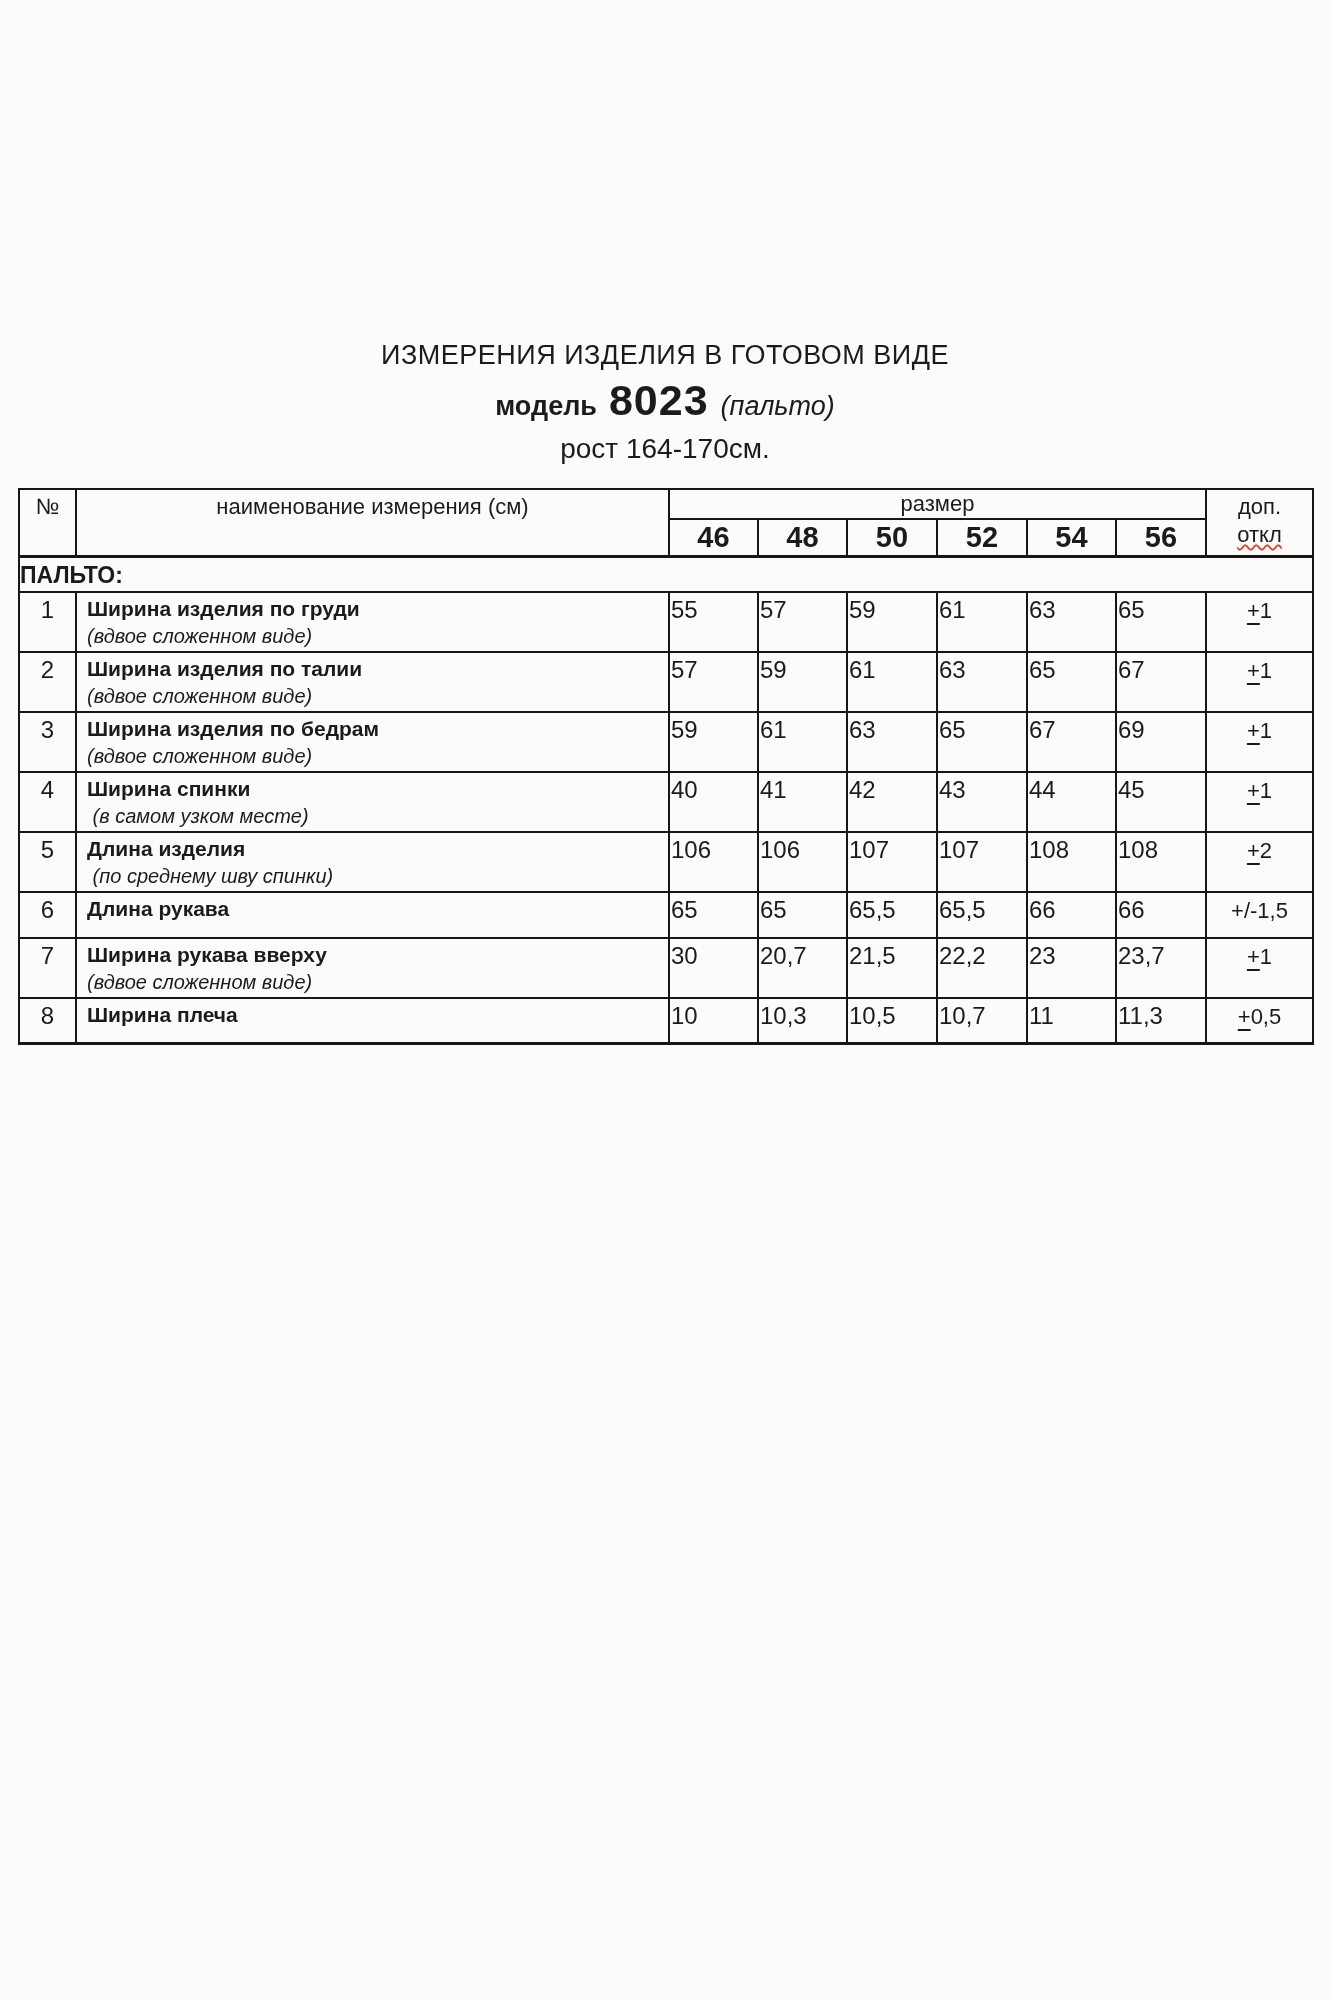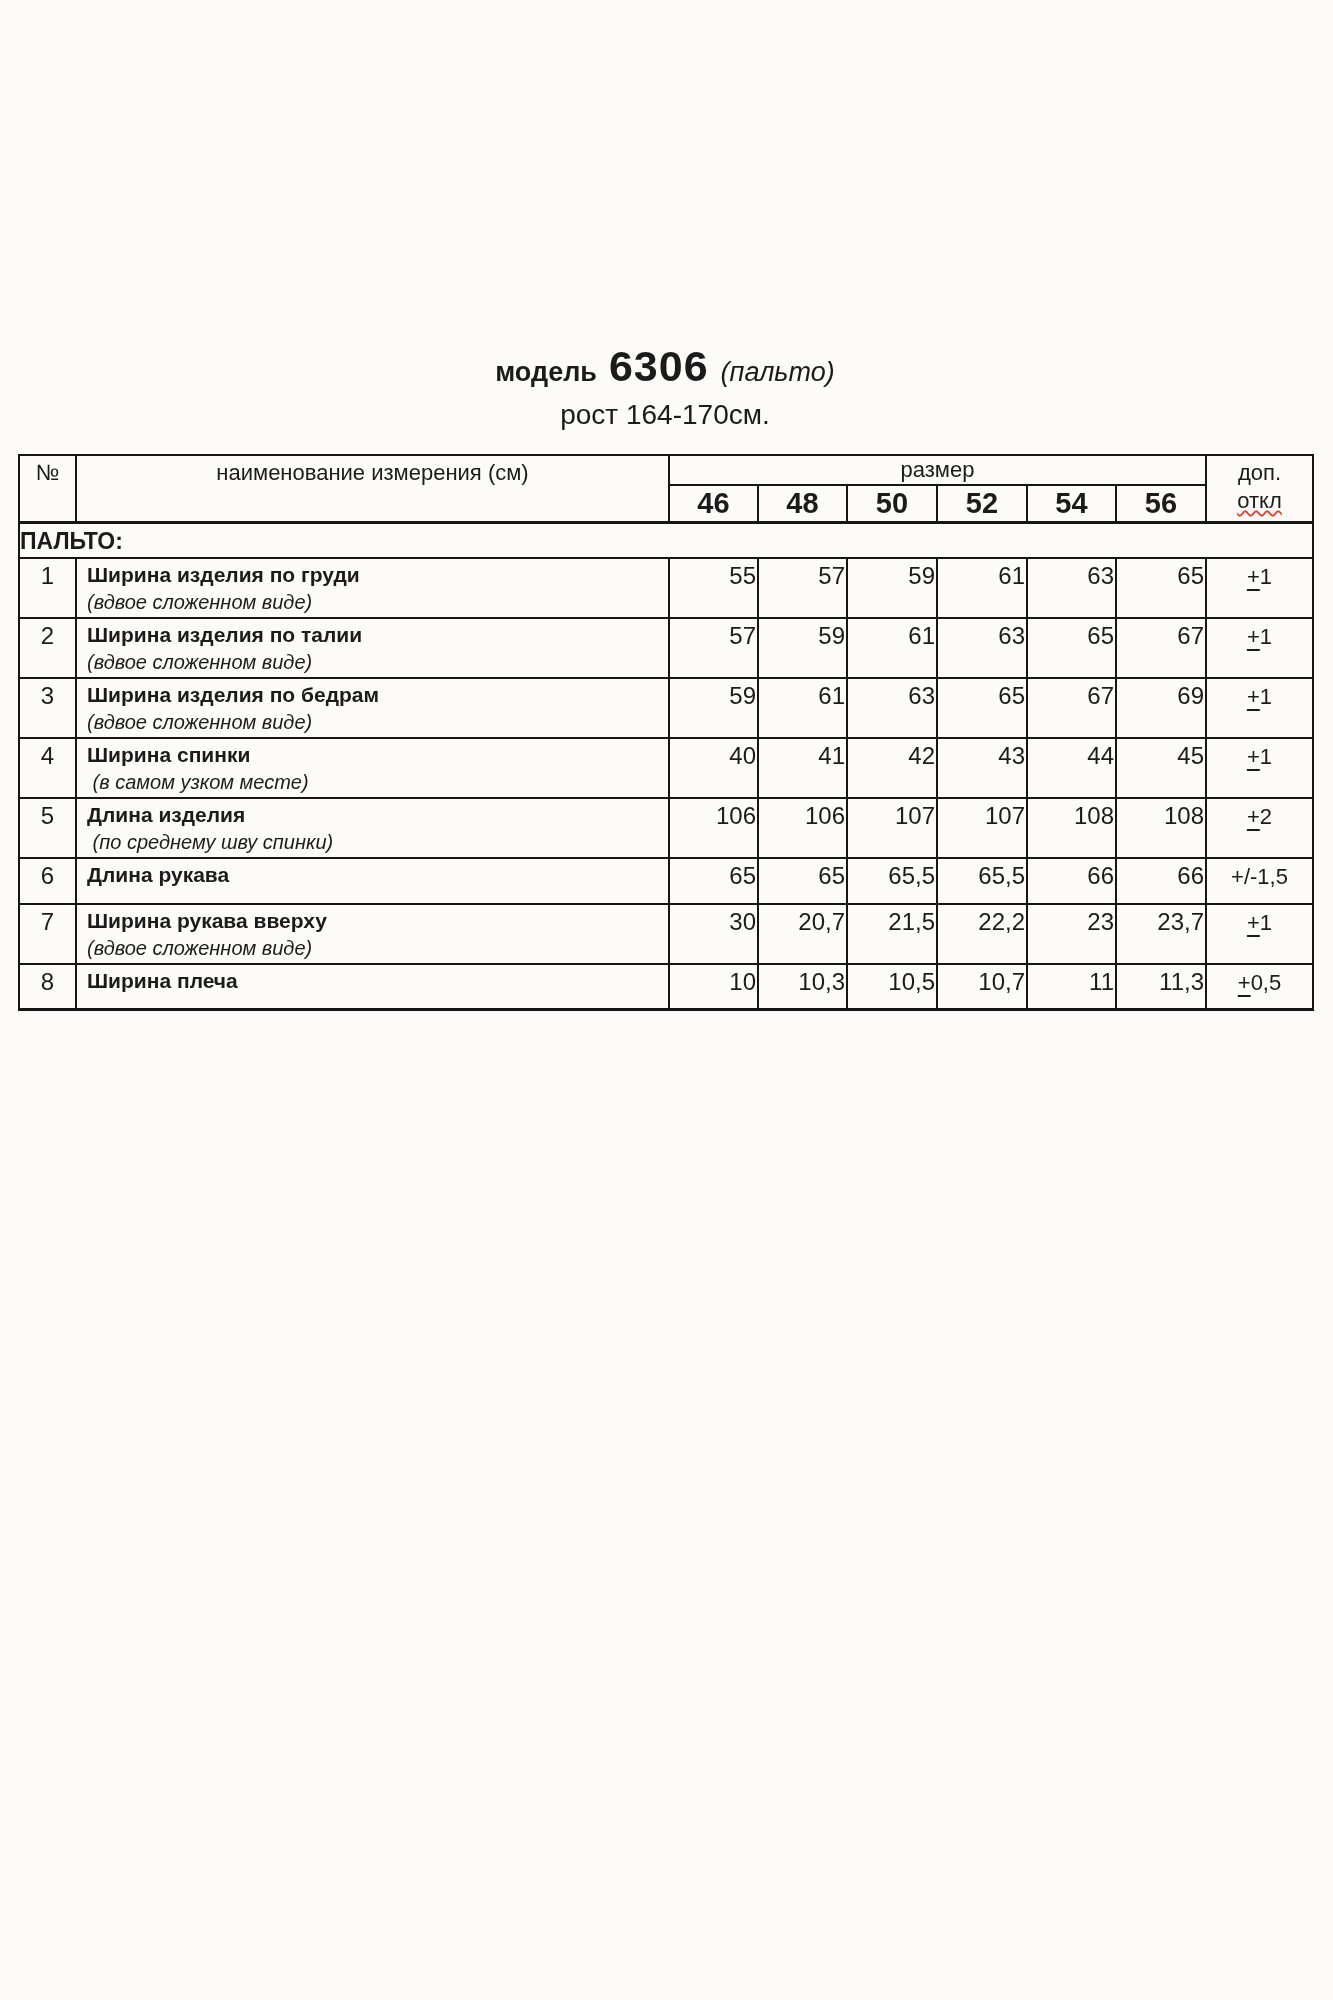--- a/index.html
+++ b/index.html
@@ -132,21 +132,21 @@
     font-size: 21px;
     line-height: 28px;
   }
   .row-note {
     font-style: italic;
     font-size: 20px;
     line-height: 26px;
     white-space: pre-wrap;
   }
   td.val-cell {
-    text-align: right;
+    text-align: left;
     font-size: 24px;
     vertical-align: top;
     padding-top: 3px;
   }
   td.tol-cell {
     text-align: center;
     font-size: 22px;
     vertical-align: top;
     padding-top: 5px;
   }
@@ -156,23 +156,24 @@
     text-underline-offset: 5px;
     text-decoration-skip-ink: none;
   }
 </style>
 </head>
 <body>
 
 <div class="content">
 
   <div class="title-block">
+    <div class="doc-title">ИЗМЕРЕНИЯ ИЗДЕЛИЯ В ГОТОВОМ ВИДЕ</div>
     <div class="model-line">
       <span class="model-label">модель</span>
-      <span class="model-number">6306</span>
+      <span class="model-number">8023</span>
       <span class="model-note">(пальто)</span>
     </div>
     <div class="height-line">рост 164-170см.</div>
   </div>
 
   <table class="meas">
     <colgroup>
       <col style="width:57px">
       <col style="width:593px">
       <col style="width:89px">

